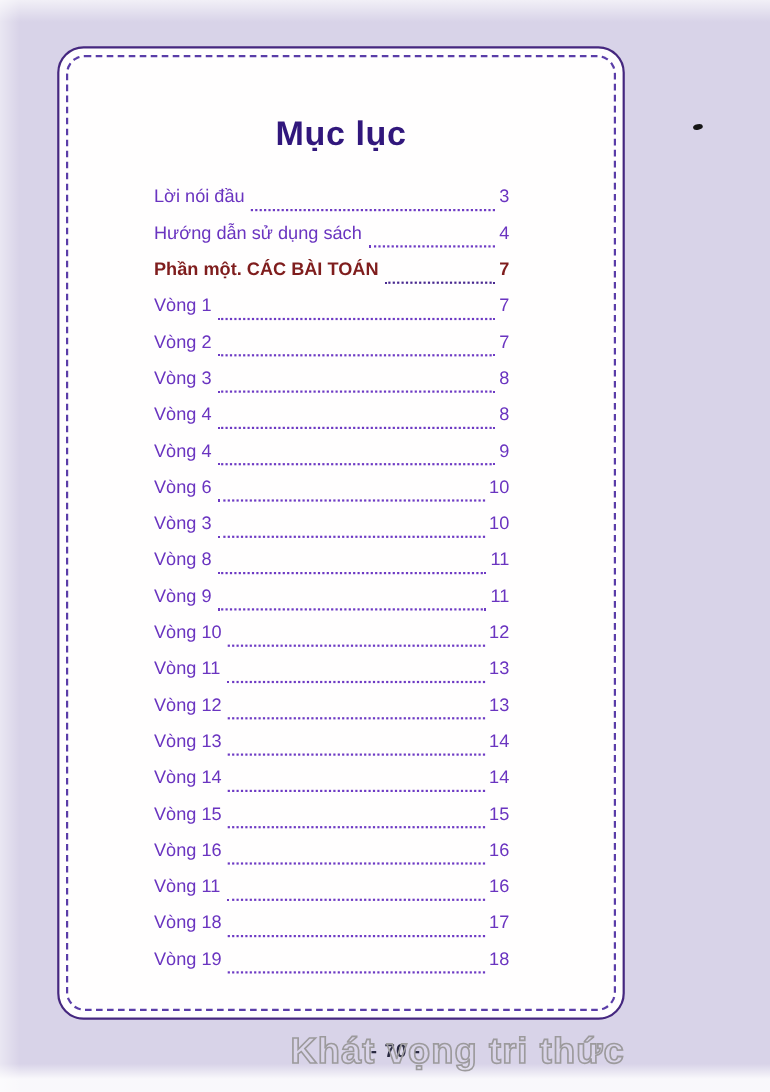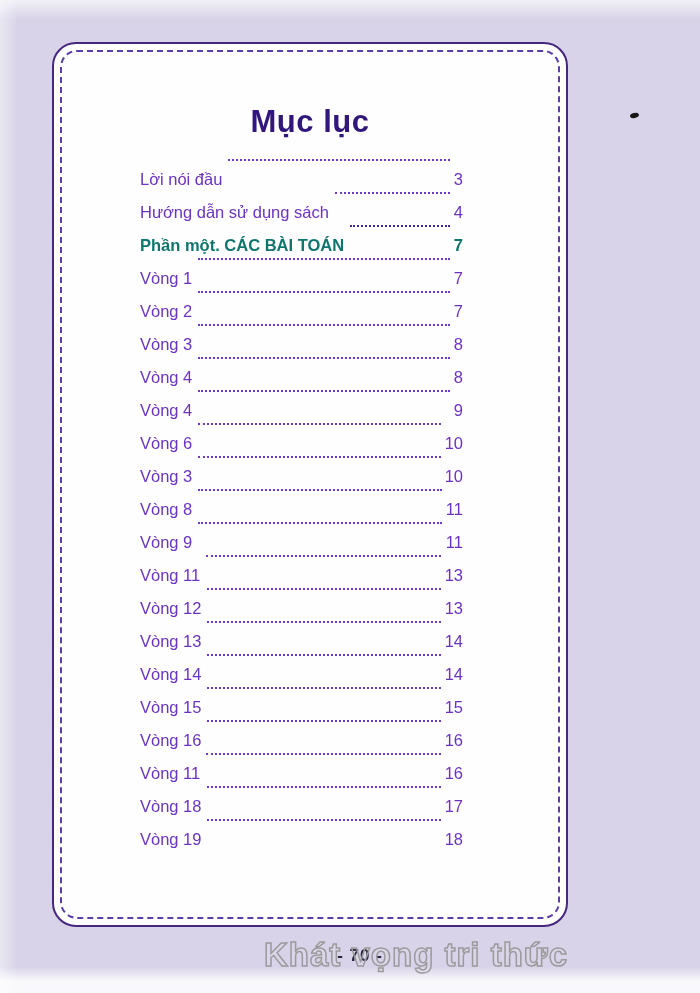--- a/index.html
+++ b/index.html
@@ -48,39 +48,39 @@
     letter-spacing:.5px;
     color:#31177c;
   }
   .toc{
     margin-top:23px;
     padding-left:86px;
     padding-right:103px;
   }
   .row{
     display:flex;
-    align-items:flex-start;
+    align-items:flex-end;
     height:33px;
     line-height:33px;
     font-size:16.5px;
     color:#6a34c0;
   }
   .row .label{white-space:nowrap;}
   .row .dots{
     flex:1;
     border-bottom:2px dotted #6d3ac4;
     margin:0 4px 0 6px;
     position:relative;
     top:-4px;
     min-width:20px;
   }
   .row .pagenum{white-space:nowrap;}
   .row.bold{
     font-weight:bold;
-    color:#0f766e;
+    color:#7f1d1d;
   }
   .row.bold .dots{border-bottom-color:#48288f;border-bottom-width:2.5px;}
   .watermark{
     position:absolute;
     left:138px;top:878px;
     font-size:82px;
     font-weight:bold;
     letter-spacing:1px;
     color:rgba(255,255,255,0.06);
     -webkit-text-stroke:2.5px #a6a4a6;
@@ -187,20 +187,25 @@
     <span class="dots"></span>
     <span class="pagenum">11</span>
   </div>
 
   <div class="row">
     <span class="label">Vòng 9</span>
     <span class="dots"></span>
     <span class="pagenum">11</span>
   </div>
 
+  <div class="row">
+    <span class="label">Vòng 10</span>
+    <span class="dots"></span>
+    <span class="pagenum">12</span>
+  </div>
 
   <div class="row">
     <span class="label">Vòng 11</span>
     <span class="dots"></span>
     <span class="pagenum">13</span>
   </div>
 
   <div class="row">
     <span class="label">Vòng 12</span>
     <span class="dots"></span>

